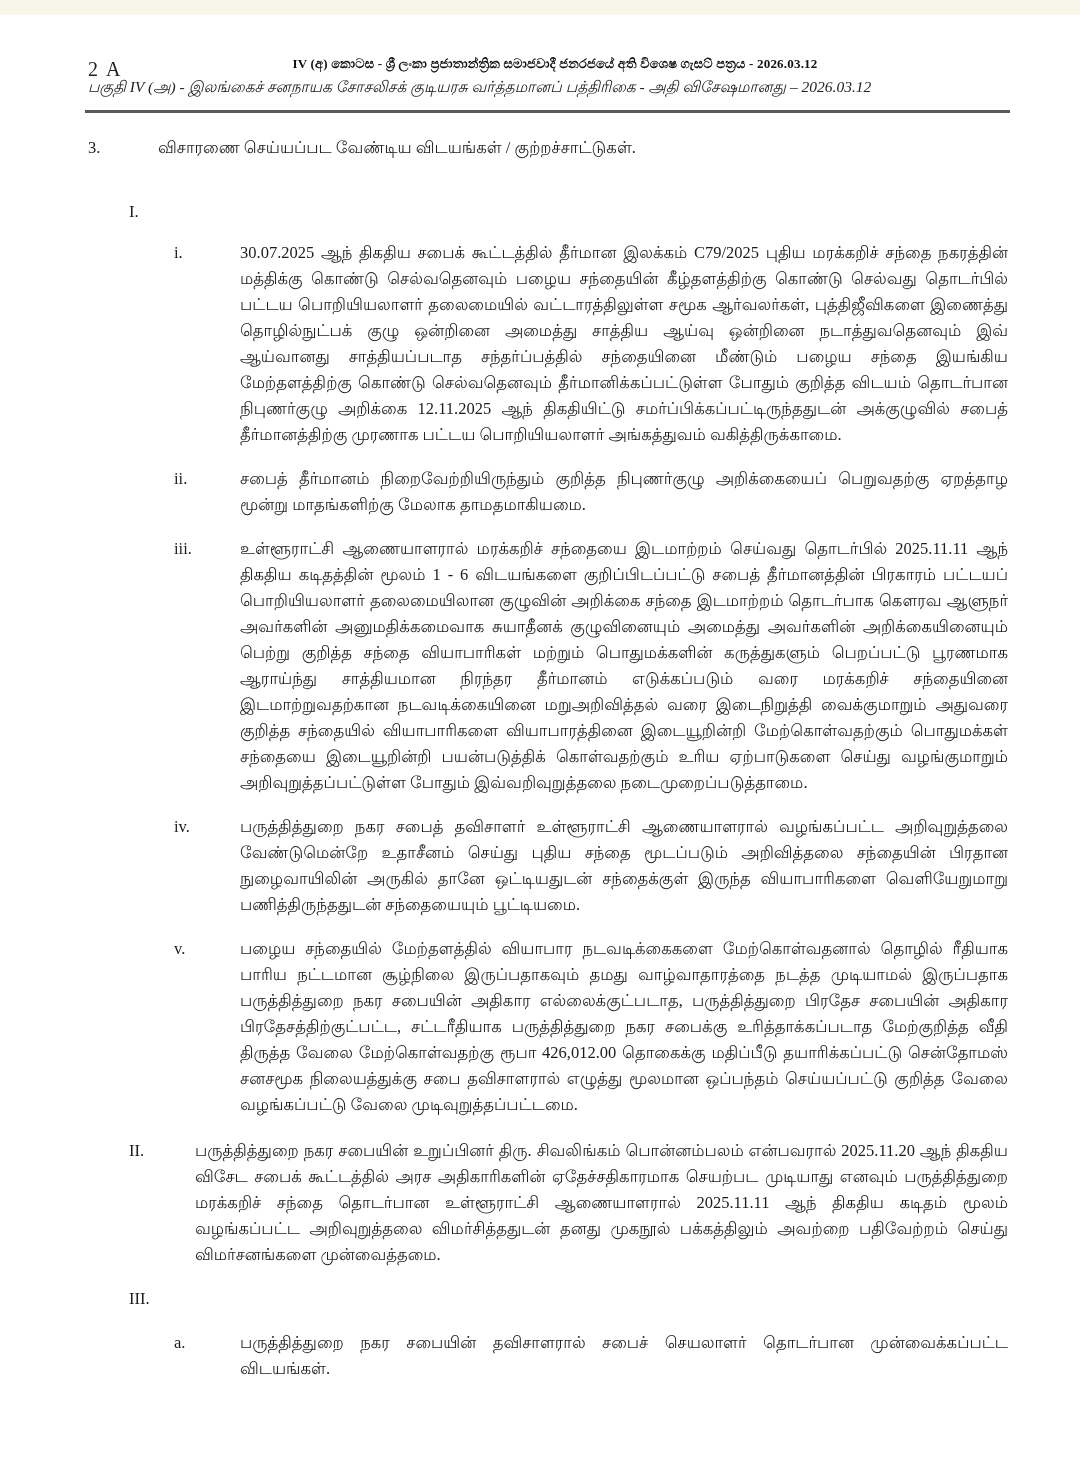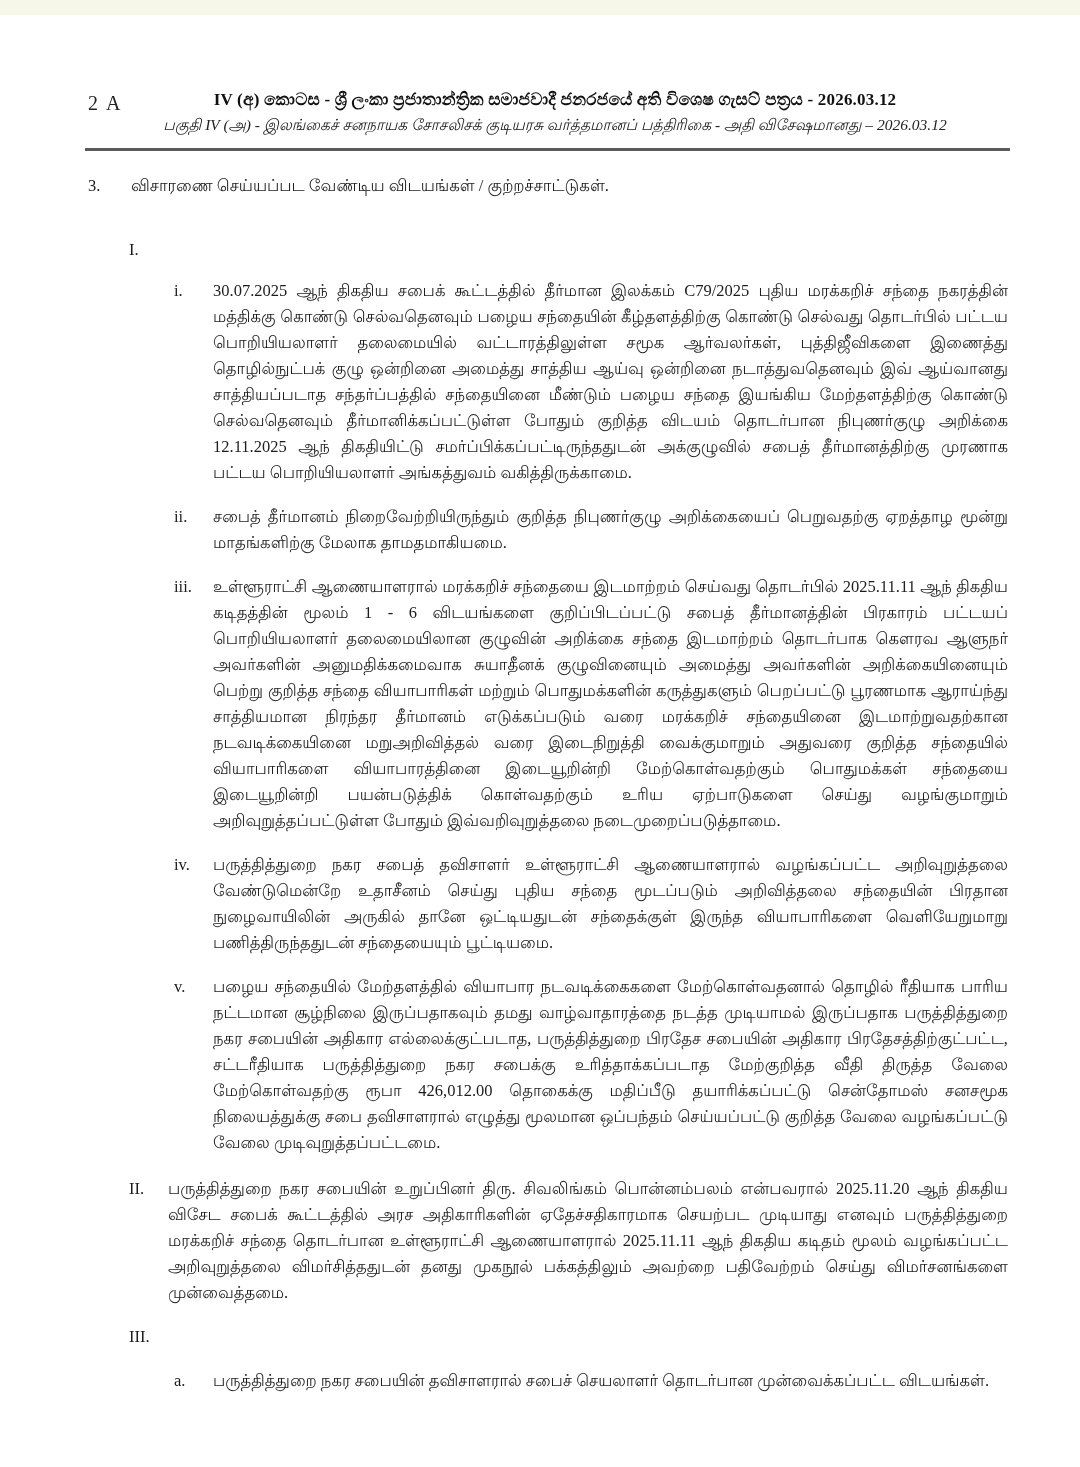--- a/index.html
+++ b/index.html
@@ -11,55 +11,55 @@
     background:#ffffff;
     font-family:"Liberation Serif", serif;
     color:#1c1c1c;
   }
   .top-strip{
     position:absolute;top:0;left:0;width:1080px;height:15px;
     background:#f7f7e9;
   }
   header.gz{
     position:relative;
-    margin-top:90px;
+    margin-top:56px;
     padding:0 58px 0 88px;
   }
   .page-num{
     position:absolute;left:88px;top:2px;
     font-size:20px;letter-spacing:2px;color:#222;
   }
   .h-line1{
     text-align:center;
     font-weight:bold;
-    font-size:17px;
+    font-size:13px;
     letter-spacing:0.2px;
     color:#111;
   }
   .h-line2{
-    text-align:center;
+    text-align:left;
     font-style:italic;
     font-size:15.5px;
     margin-top:6px;
     color:#222;
   }
   .rule{
     border:none;
     height:3px;
     background:#5a5a5a;
     margin:12px 70px 0 85px;
   }
   main.doc{
     padding:22px 72px 0 0;
     font-size:16.5px;
     line-height:26px;
   }
   .row{display:flex;align-items:flex-start;}
   .row .num{flex:0 0 auto;white-space:nowrap;}
-  .row .txt{flex:1 1 auto;text-align:justify;}
+  .row .txt{flex:1 1 auto;text-align:justify;margin-left:27px;}
   
   .lvl0{padding-left:88px;}  .lvl0 .num{width:43px;}
   .lvl1{padding-left:129px;} .lvl1 .num{width:39px;}
   .lvl2{padding-left:174px;} .lvl2 .num{width:39px;}
   .mb-sec{margin-bottom:38px;}
   .mb{margin-bottom:18px;}
   .mb-sm{margin-bottom:15px;}
   .mb-lg{margin-bottom:20px;}
 </style>
 </head>

